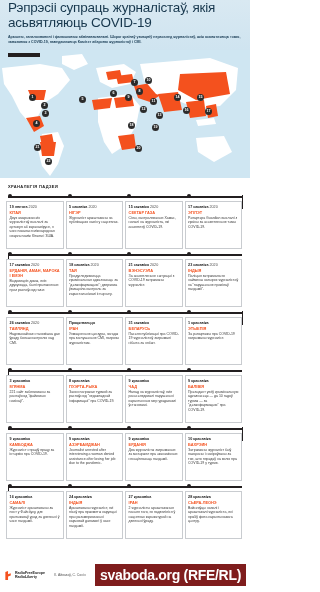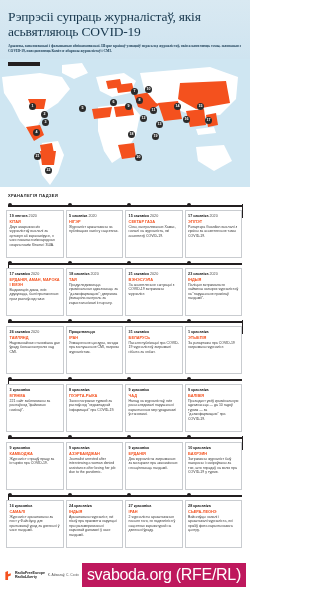--- a/index.html
+++ b/index.html
@@ -7,23 +7,22 @@
     width: 250px; height: 592px;
     font-family: "Liberation Sans", sans-serif;
     background: #ffffff;
     overflow: hidden;
   }
   .page { position: relative; width: 250px; height: 592px; background: #fff; }
 
   
   .header {
     position: relative;
-    padding: 9px 8px 5px 8px;
+    padding: 0 8px 5px 8px;
     background: linear-gradient(180deg,#d9e9f2 0%, #cfe4f0 100%);
-    font-family: Liberation Serif, serif;
   }
   .title {
     font-size: 13.5px;
     line-height: 15px;
     font-weight: 400;
     color: #17374d;
     letter-spacing: -0.2px;
   }
   .subtitle {
     margin-top: 5px;
@@ -118,22 +117,22 @@
     position: absolute; bottom: 0; left: 0; right: 0;
     height: 34px; background: #fff;
     display: flex; align-items: center; justify-content: space-between;
     padding: 0 4px;
   }
   .brand { display: flex; align-items: center; gap: 2px; }
   .brand-mark { width: 9px; height: 11px; }
   .brand-text { font-size: 3.6px; font-weight: 700; line-height: 4.4px; color: #1a1a1a; }
   .credit { font-size: 3.4px; color: #555; }
   .watermark {
-    background: #be185d; color: #fff;
-    font-size: 16px; font-weight: 400;
+    background: #7f1d1d; color: #fff;
+    font-size: 14px; font-weight: 700;
     padding: 3px 5px; letter-spacing: -0.3px;
   }
 </style>
 </head>
 <body>
 
 <div class="page">
 
   <div class="header">
     <div class="title">Рэпрэсіі супраць журналістаў, якія асьвятляюць COVID-19</div>

